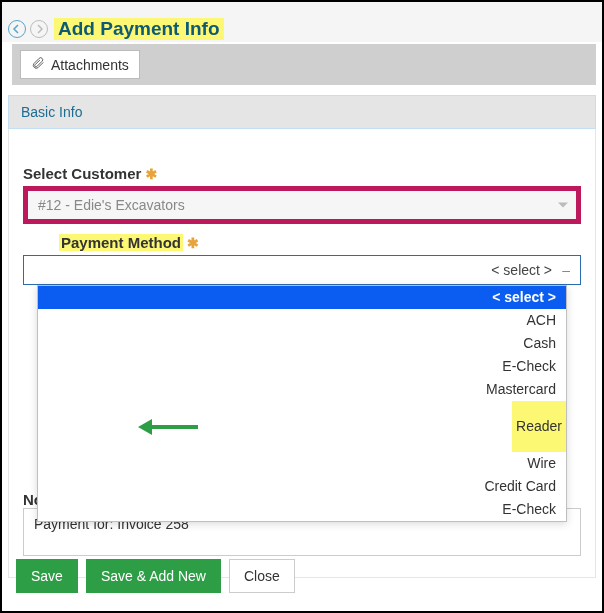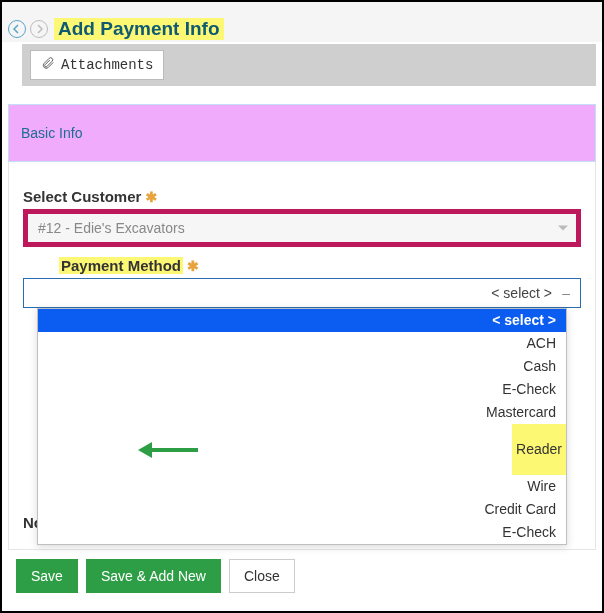--- a/index.html
+++ b/index.html
@@ -38,51 +38,50 @@
     color: #0e5a73;
     background: #fdf874;
     padding: 0 4px;
     margin-left: 2px;
   }
   .toolbar {
     background: #cfcfcf;
     padding: 6px 8px;
     display: flex;
     gap: 6px;
-    margin: 2px 6px 0 20px;
-    font-family: Liberation Mono, monospace;
+    margin: 2px 6px 0 10px;
   }
   .toolbar-btn {
     background: #fff;
     border: 1px solid #bbb;
     padding: 5px 10px;
     display: flex; align-items: center; gap: 6px;
     font-size: 14px;
     color: #333;
     cursor: pointer;
   }
   .section-bar {
-    margin: 18px 6px 0 6px;
-    background: #f0abfc;
+    margin: 10px 6px 0 6px;
+    background: #e5e5e5;
     border: 1px solid #c3dff2;
-    padding: 20px 12px;
+    padding: 8px 12px;
     color: #1d6d93;
     font-size: 14px;
   }
   .form-body {
     margin: 0 6px;
     border: 1px solid #e6e6e6;
     border-top: none;
     padding: 12px 14px 18px 14px;
     background: #fff;
     position: relative;
   }
   .field-label {
     font-weight: 700;
-    margin: 14px 0 4px 0;
+    margin: 24px 0 4px 0;
     font-size: 15px;
     display: flex; align-items: center; gap: 4px;
   }
   .req {
     color: #e8a33c;
     font-size: 14px;
   }
   .field-label.hl span.lbltxt { background: #fdf874; padding: 0 2px; }
   .select-box {
     width: 100%;
@@ -255,20 +254,21 @@
         <div class="opt-row">
           <div class="opt">Credit Card</div>
         </div>
         <div class="opt-row">
           <div class="opt">E-Check</div>
         </div>
       </div>
   </div>
 
   <div class="notes-label">Notes</div>
+  <textarea class="notes-box" style="">Payment for: Invoice 258</textarea>
 
 </div>
 
 <div class="footer">
   <button class="btn btn-green">Save</button>
   <button class="btn btn-green">Save &amp; Add New</button>
   <button class="btn btn-plain">Close</button>
 </div>
 
 </body></html>

